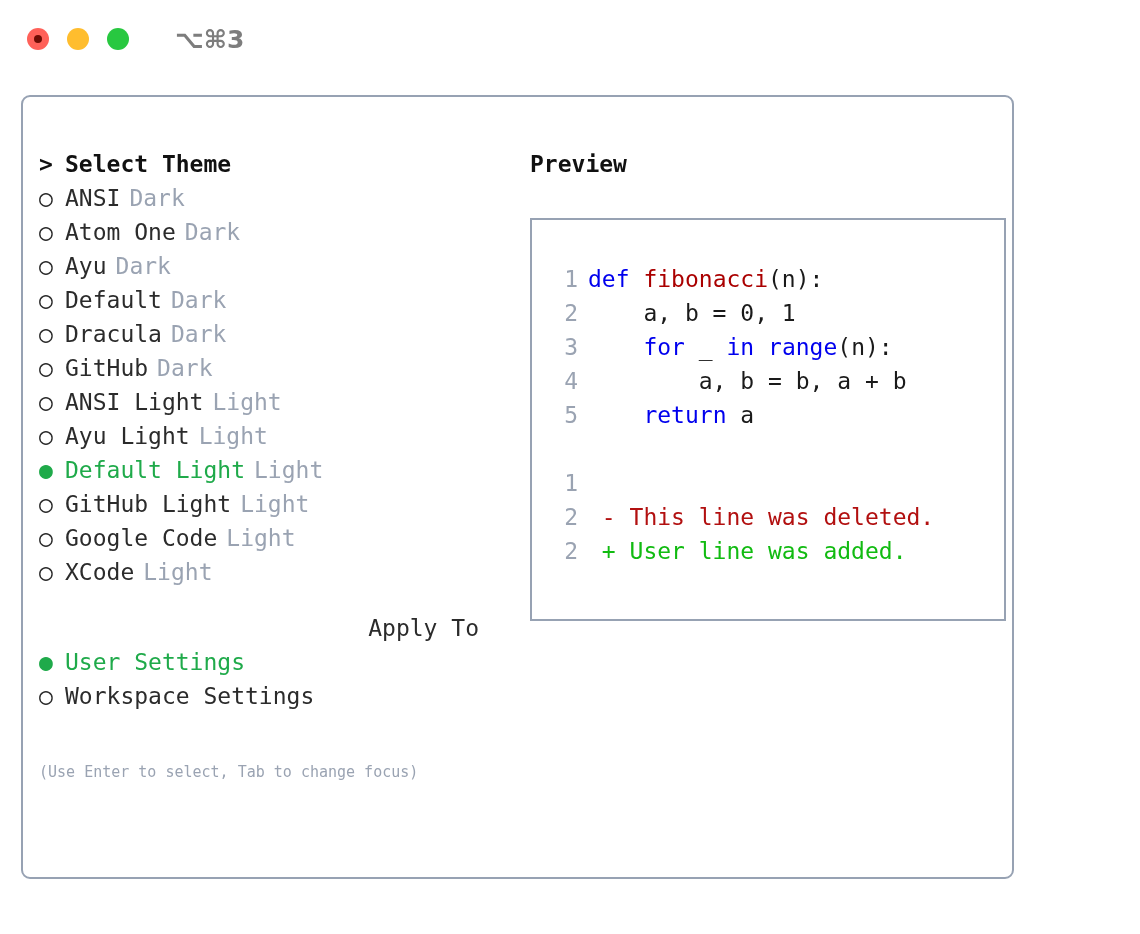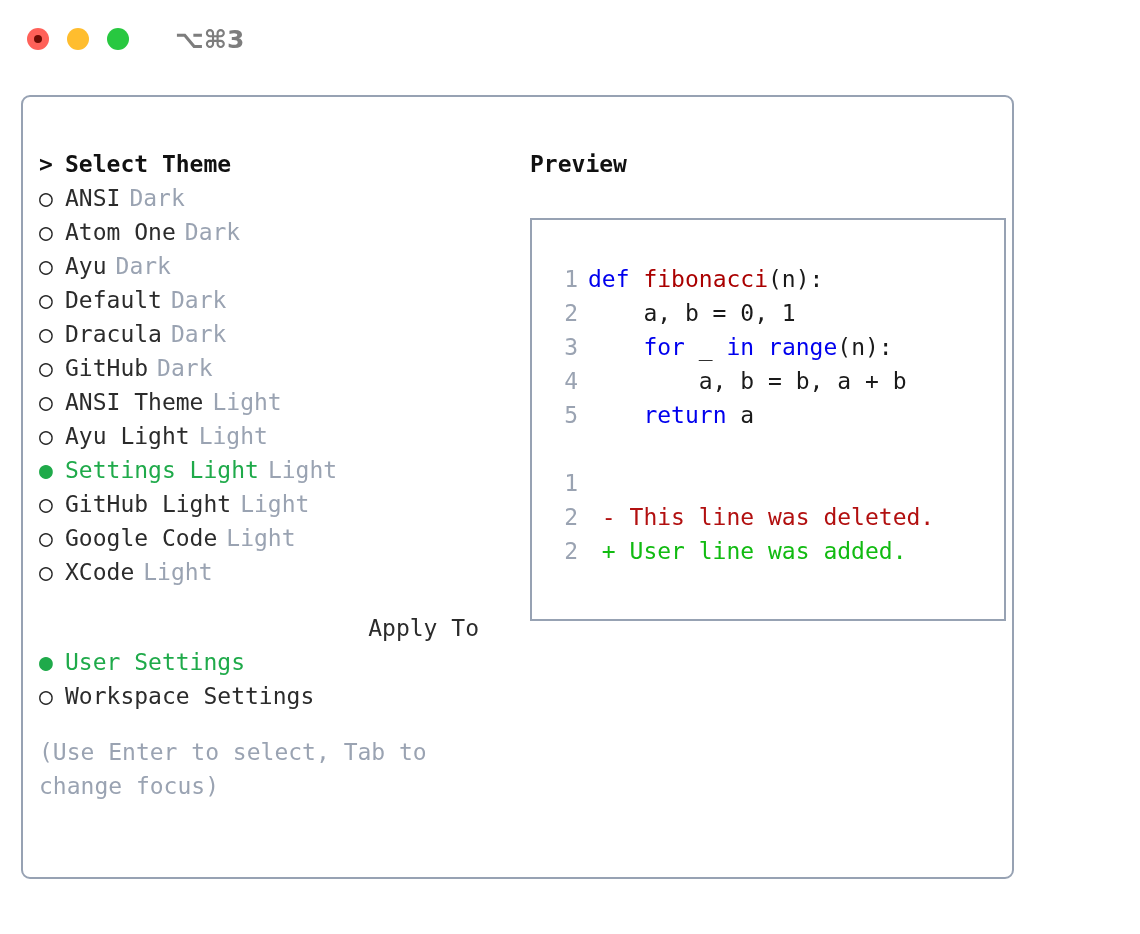--- a/index.html
+++ b/index.html
@@ -120,22 +120,22 @@
     display: flex;
     align-items: baseline;
     height: 34px;
     font-size: 23px;
     line-height: 34px;
     color: #2b2b2b;
     white-space: pre;
     justify-content: flex-end;
   }
   .hint {
-    margin-top: 22px;
-    font-size: 23px;
+    margin-top: 42px;
+    font-size: 15px;
     line-height: 34px;
     color: #9aa3b2;
     width: 404px;
   }
   
   .right-col {
     position: absolute;
     left: 479px;
     top: 50px;
     width: 490px;
@@ -221,29 +221,29 @@
 
         <div class="row">
           <span class="marker">○</span><span class="row-label">Dracula</span><span class="row-tag">Dark</span>
         </div>
 
         <div class="row">
           <span class="marker">○</span><span class="row-label">GitHub</span><span class="row-tag">Dark</span>
         </div>
 
         <div class="row">
-          <span class="marker">○</span><span class="row-label">ANSI Theme</span><span class="row-tag">Light</span>
+          <span class="marker">○</span><span class="row-label">ANSI Light</span><span class="row-tag">Light</span>
         </div>
 
         <div class="row">
           <span class="marker">○</span><span class="row-label">Ayu Light</span><span class="row-tag">Light</span>
         </div>
 
         <div class="row selected">
-          <span class="marker bullet-on">●</span><span class="row-label">Settings Light</span><span class="row-tag">Light</span>
+          <span class="marker bullet-on">●</span><span class="row-label">Default Light</span><span class="row-tag">Light</span>
         </div>
 
         <div class="row">
           <span class="marker">○</span><span class="row-label">GitHub Light</span><span class="row-tag">Light</span>
         </div>
 
         <div class="row">
           <span class="marker">○</span><span class="row-label">Google Code</span><span class="row-tag">Light</span>
         </div>
 

